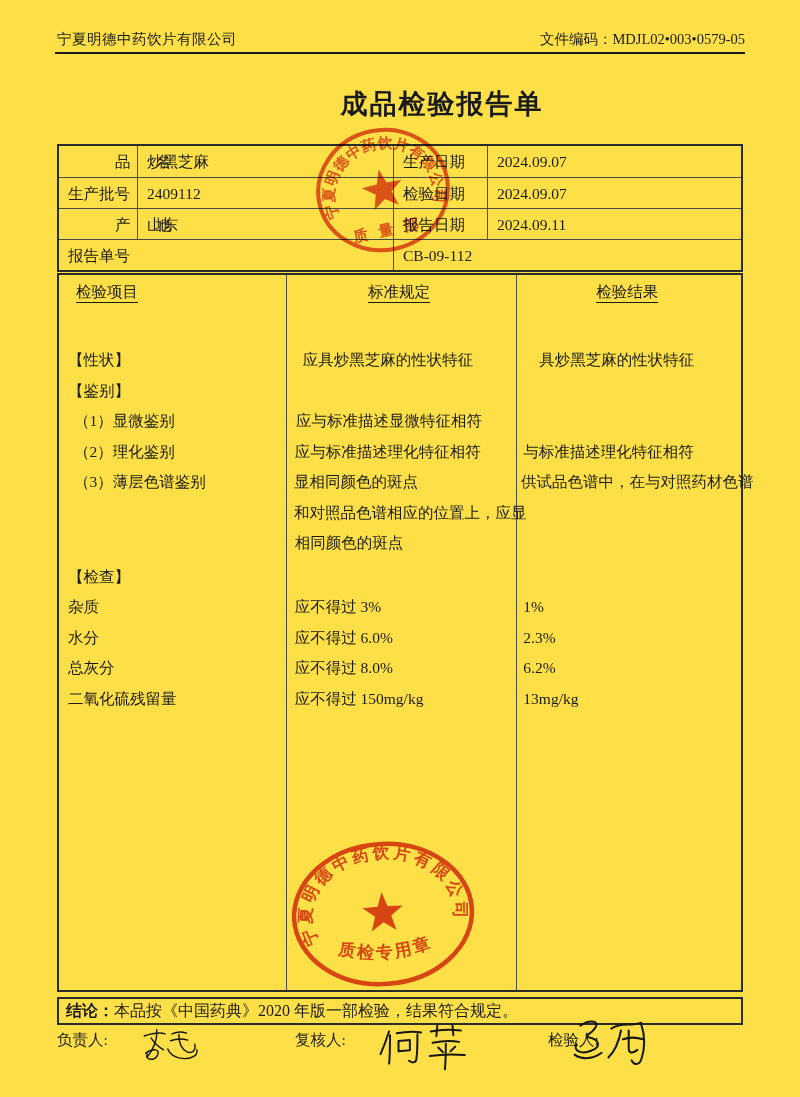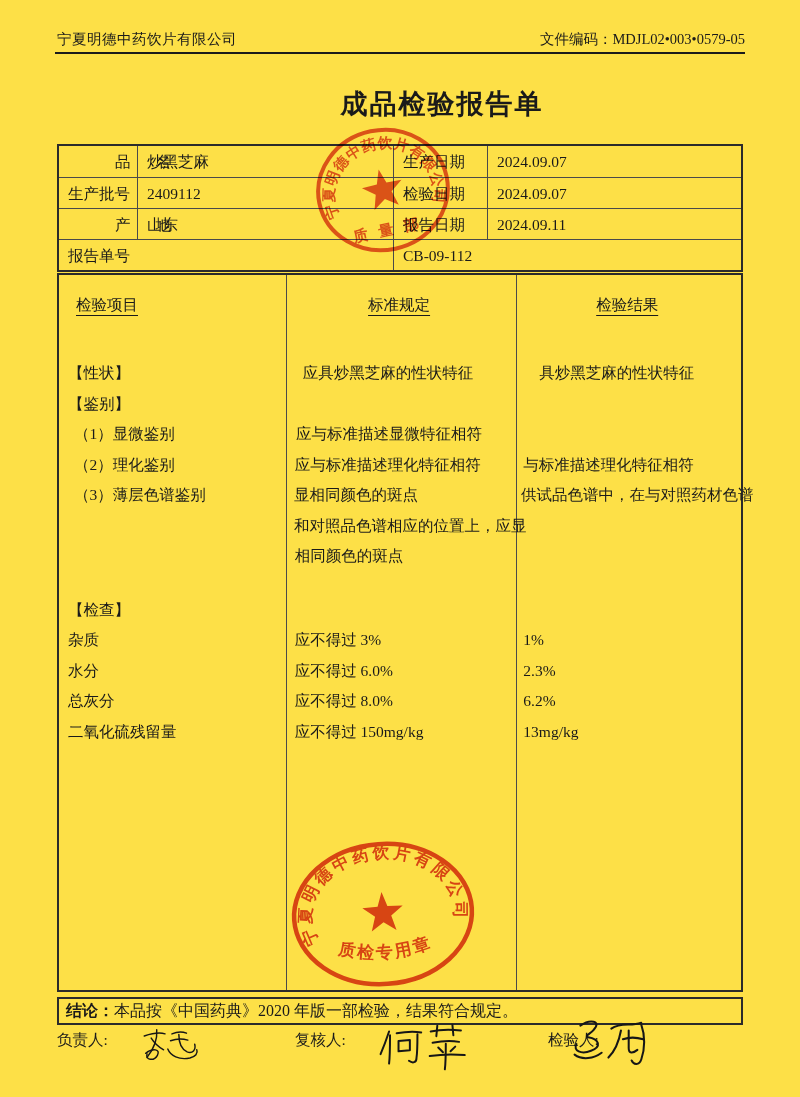--- a/index.html
+++ b/index.html
@@ -22,23 +22,23 @@
   .info-cell.first-col{border-left:none;}
   .jlabel{display:block;width:56px;text-align:justify;text-align-last:justify;margin-left:47px;}
   .span2{grid-column:1 / span 2;}
   .span2b{grid-column:3 / span 2;}
   
   .spec-table{position:absolute;left:57px;top:273px;width:686px;height:719px;
     border:2px solid #2b2b2b;box-sizing:border-box;font-size:15.5px;}
   .vline{position:absolute;top:0;bottom:0;width:1px;background:#4a4a4a;}
   .vline.v1{left:227px;} .vline.v2{left:457px;}
   .trow{display:flex;height:30.5px;line-height:30.5px;position:relative;}
-  .trow.hdr{margin-top:15px;}
+  .trow.hdr{margin-top:2px;}
   .trow.after-gap{margin-top:37.5px;gap:24px;}
-  .trow.gap{margin-top:23px;}
+  .trow.gap{margin-top:3px;}
   .tcell{white-space:nowrap;overflow:visible;box-sizing:border-box;}
   .tcell.col1{width:227px;padding-left:9px;}
   .tcell.col2{width:230px;padding-left:10px;}
   .tcell.col3{width:229px;padding-left:10px;}
   .tcell.indent{padding-left:15px;}
   .trow.hdr .col1{padding-left:17px;}
   .trow.hdr .col2,.trow.hdr .col3{text-align:center;padding-left:0;}
   .uline{text-decoration:underline;text-underline-offset:5px;text-decoration-thickness:1px;}
   
   .conclusion{position:absolute;left:57px;top:997px;width:686px;height:28px;

